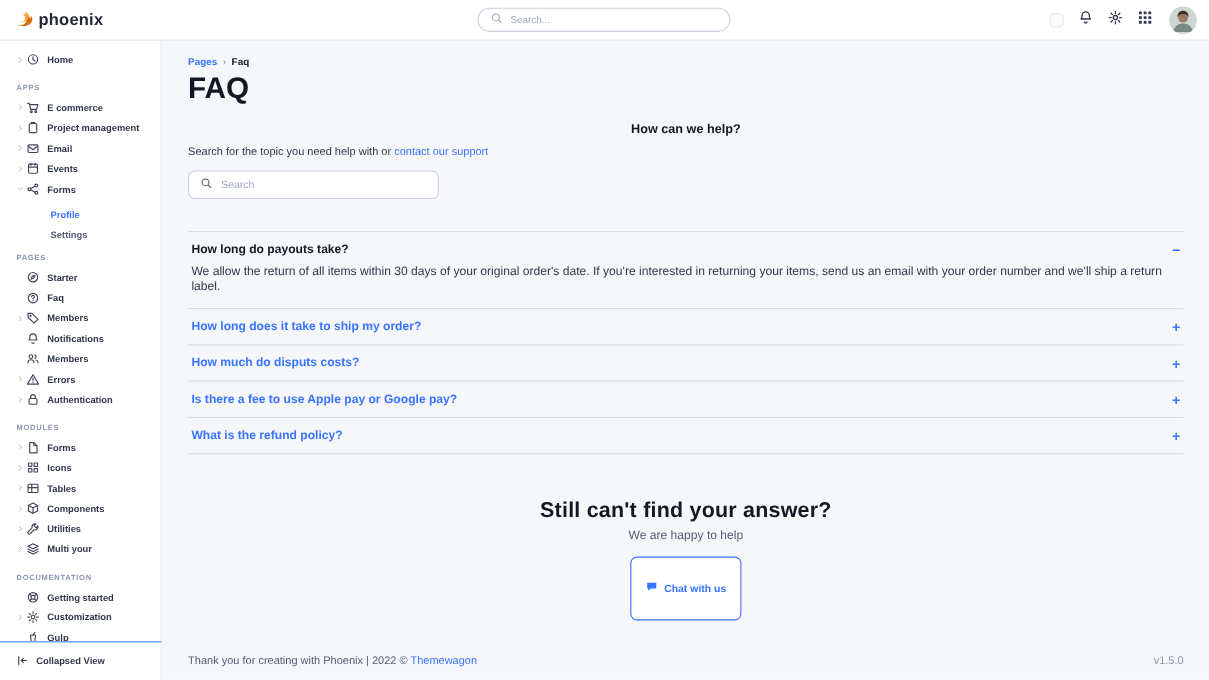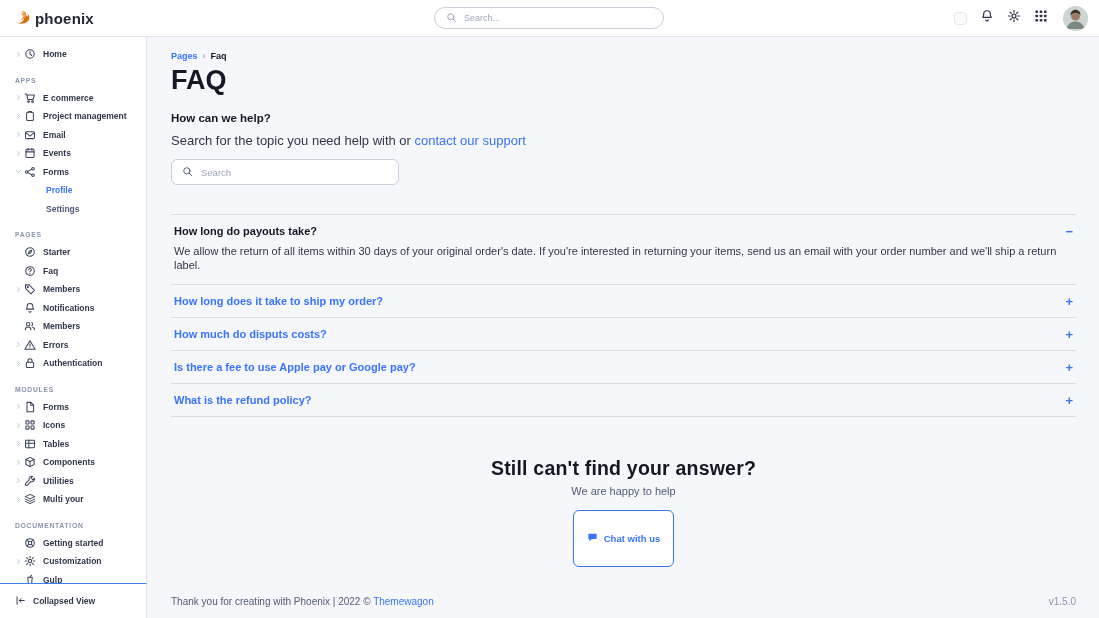--- a/index.html
+++ b/index.html
@@ -24,38 +24,38 @@
 
   
   .sidebar { position:absolute; top:37px; left:0; width:147px; bottom:35px; background:#fff;
              border-right:1px solid #e3e6ed; padding-top:8px; overflow:hidden; }
   .nav-section { margin:13px 0 5px; padding-left:15px; font-size:6.8px; font-weight:700;
                  letter-spacing:.7px; color:#8a94ad; }
   .nav-item { display:flex; align-items:center; height:18.5px; padding-left:15px;
               font-size:8.5px; font-weight:600; color:#31374a; cursor:pointer; white-space:nowrap; }
   .nav-item .caret { width:9px; display:flex; align-items:center; color:#8a94ad; flex:none; }
   .nav-item .nav-ic { width:12px; margin-right:7px; display:flex; align-items:center; color:#3e465b; flex:none; }
-  .nav-sub { display:flex; align-items:center; height:18.5px; padding-left:46px;
+  .nav-sub { display:flex; align-items:flex-end; height:18.5px; padding-left:46px;
              font-size:8.5px; font-weight:600; color:#525b75; cursor:pointer; }
   .nav-sub.active { color:#3874ff; }
   .sidebar-footer { position:absolute; bottom:0; left:0; width:147px; height:35px; background:#fff;
                     border-top:1px solid #3b82f6; border-right:1px solid #e3e6ed;
                     display:flex; align-items:center; gap:7px; padding-left:15px;
                     font-size:8.5px; font-weight:700; color:#31374a; cursor:pointer; z-index:6; }
 
   
   .main { position:absolute; left:147px; top:37px; right:0; bottom:0; background:#f5f7fa;
           padding:14px 23px 0 24px; }
   .breadcrumb { display:flex; align-items:center; gap:5px; font-size:9px; font-weight:700; }
   .bc-link { color:#3874ff; cursor:pointer; }
   .bc-sep { color:#9fa6bc; }
   .bc-current { color:#141824; }
   .page-title { font-size:27px; font-weight:800; color:#141824; margin:4px 0 16px; }
-  .help-h { font-size:11.5px; font-weight:700; color:#141824; margin-bottom:9px; }
-  .help-p { font-size:13px; color:#31374a; margin-bottom:11px; }
+  .help-h { font-size:11.5px; font-weight:700; color:#141824; margin-bottom:9px;text-align:center; }
+  .help-p { font-size:10px; color:#31374a; margin-bottom:11px; }
   .help-p a { color:#3874ff; text-decoration:none; cursor:pointer; }
   .faq-search { width:228px; height:26px; border:1px solid #cbd0dd; border-radius:6px; background:#fff;
                 display:flex; align-items:center; gap:8px; padding:0 10px; color:#525b75; margin-bottom:29px; }
   .faq-search input { border:none; outline:none; background:transparent; width:100%;
                       font-size:9.5px; color:#31374a; font-family:inherit; }
   .faq-search input::placeholder { color:#9fa6bc; }
 
   .faq-list { border-top:1px solid #d8dce5; }
   .faq-item { border-bottom:1px solid #d8dce5; }
   .faq-q { display:flex; justify-content:space-between; align-items:center;

